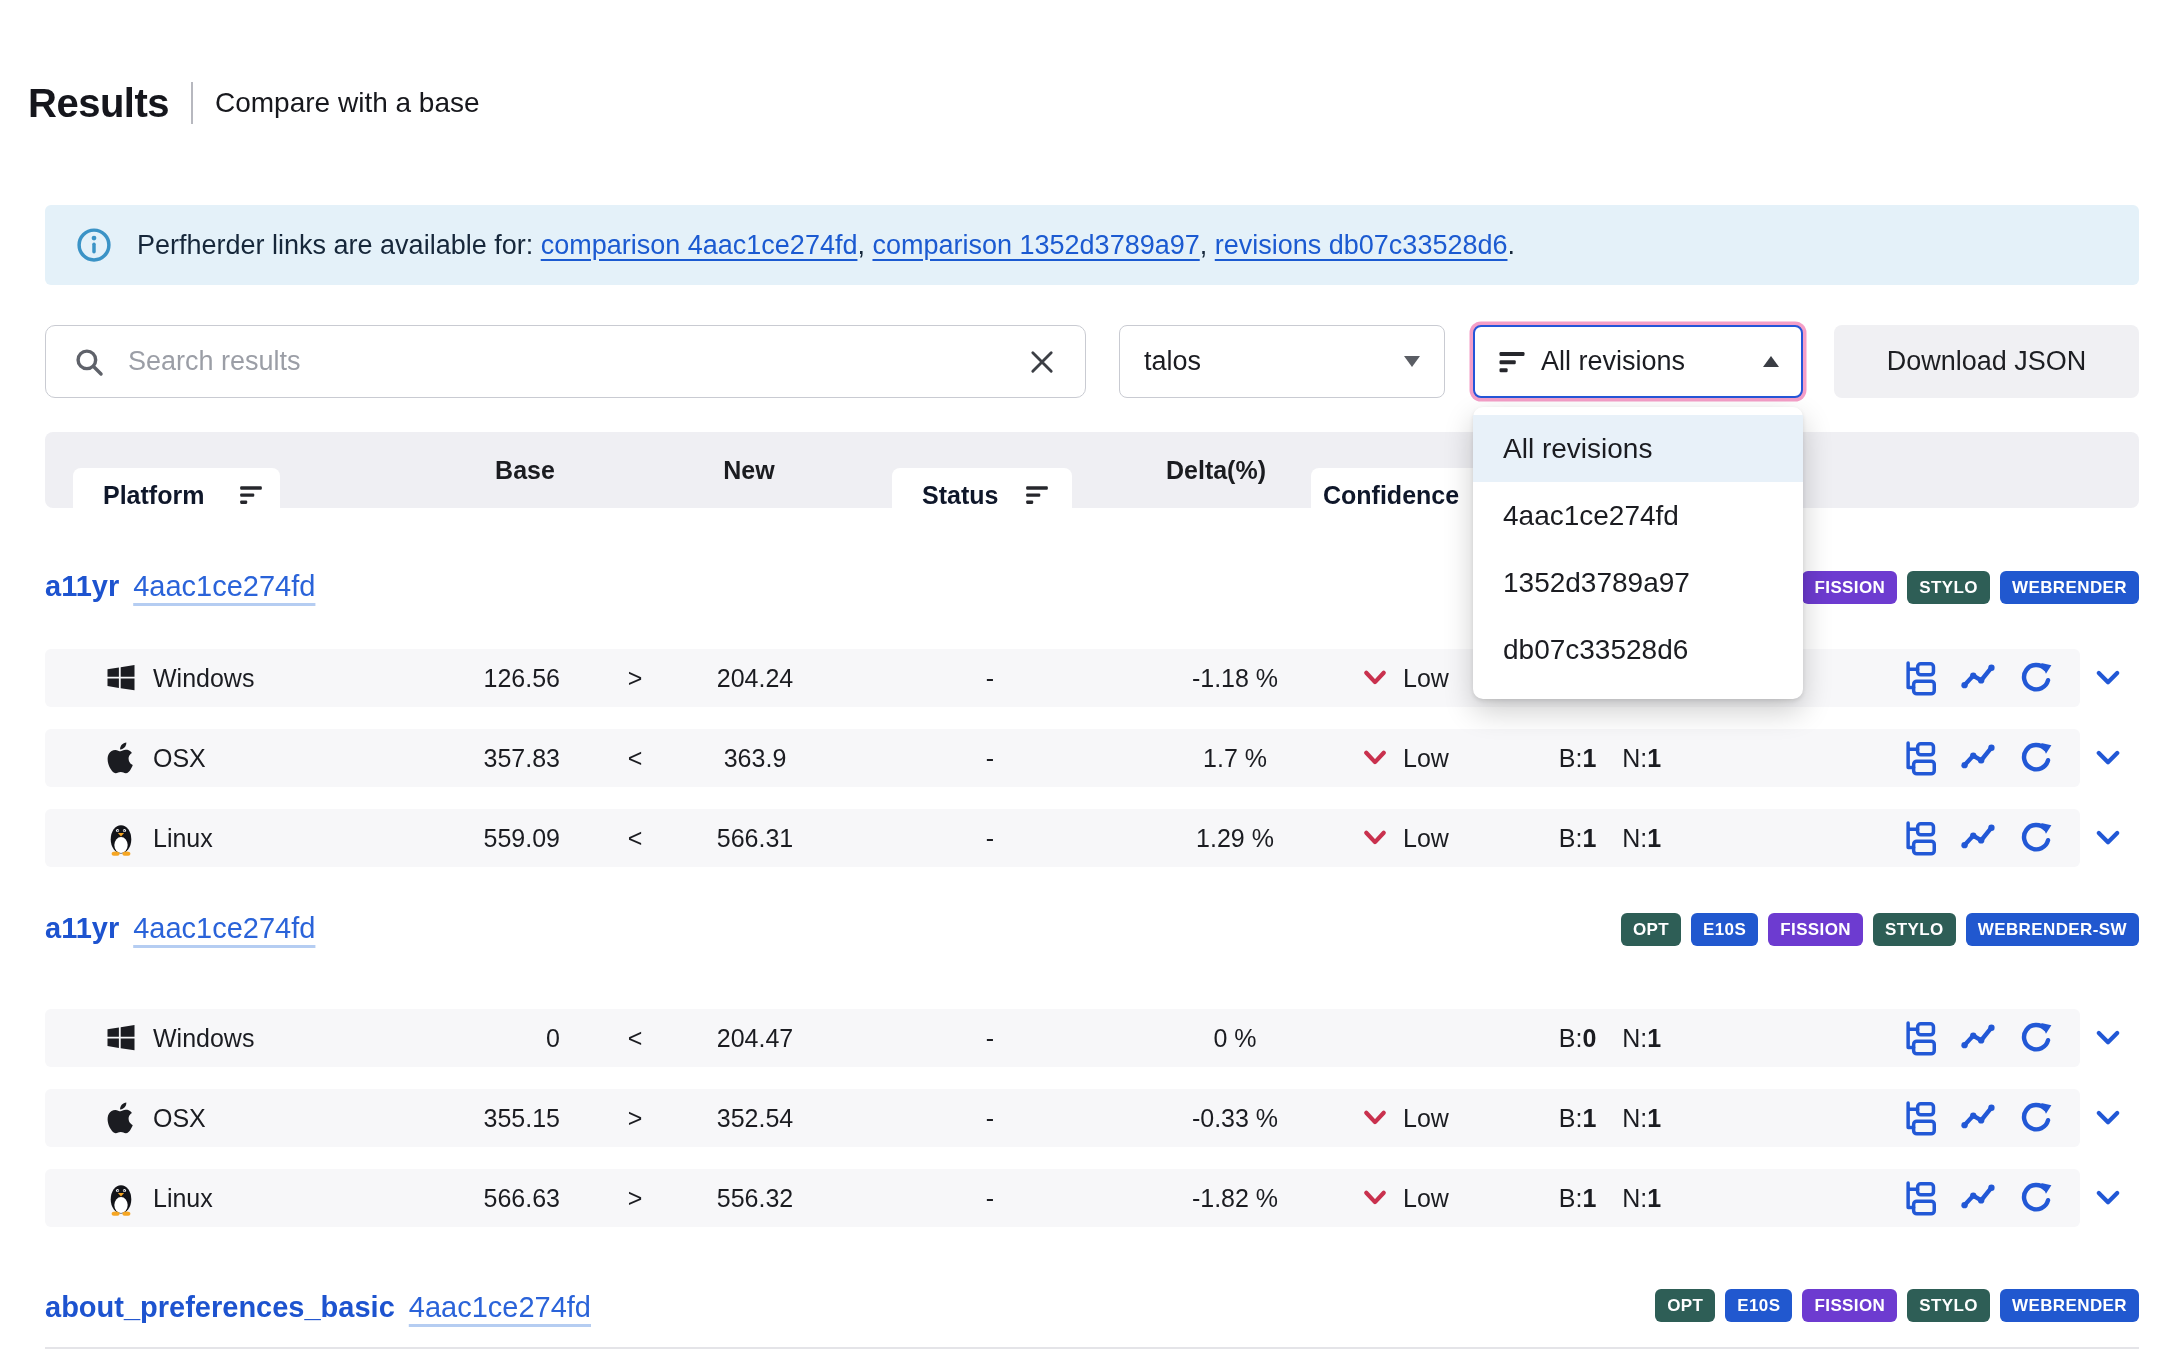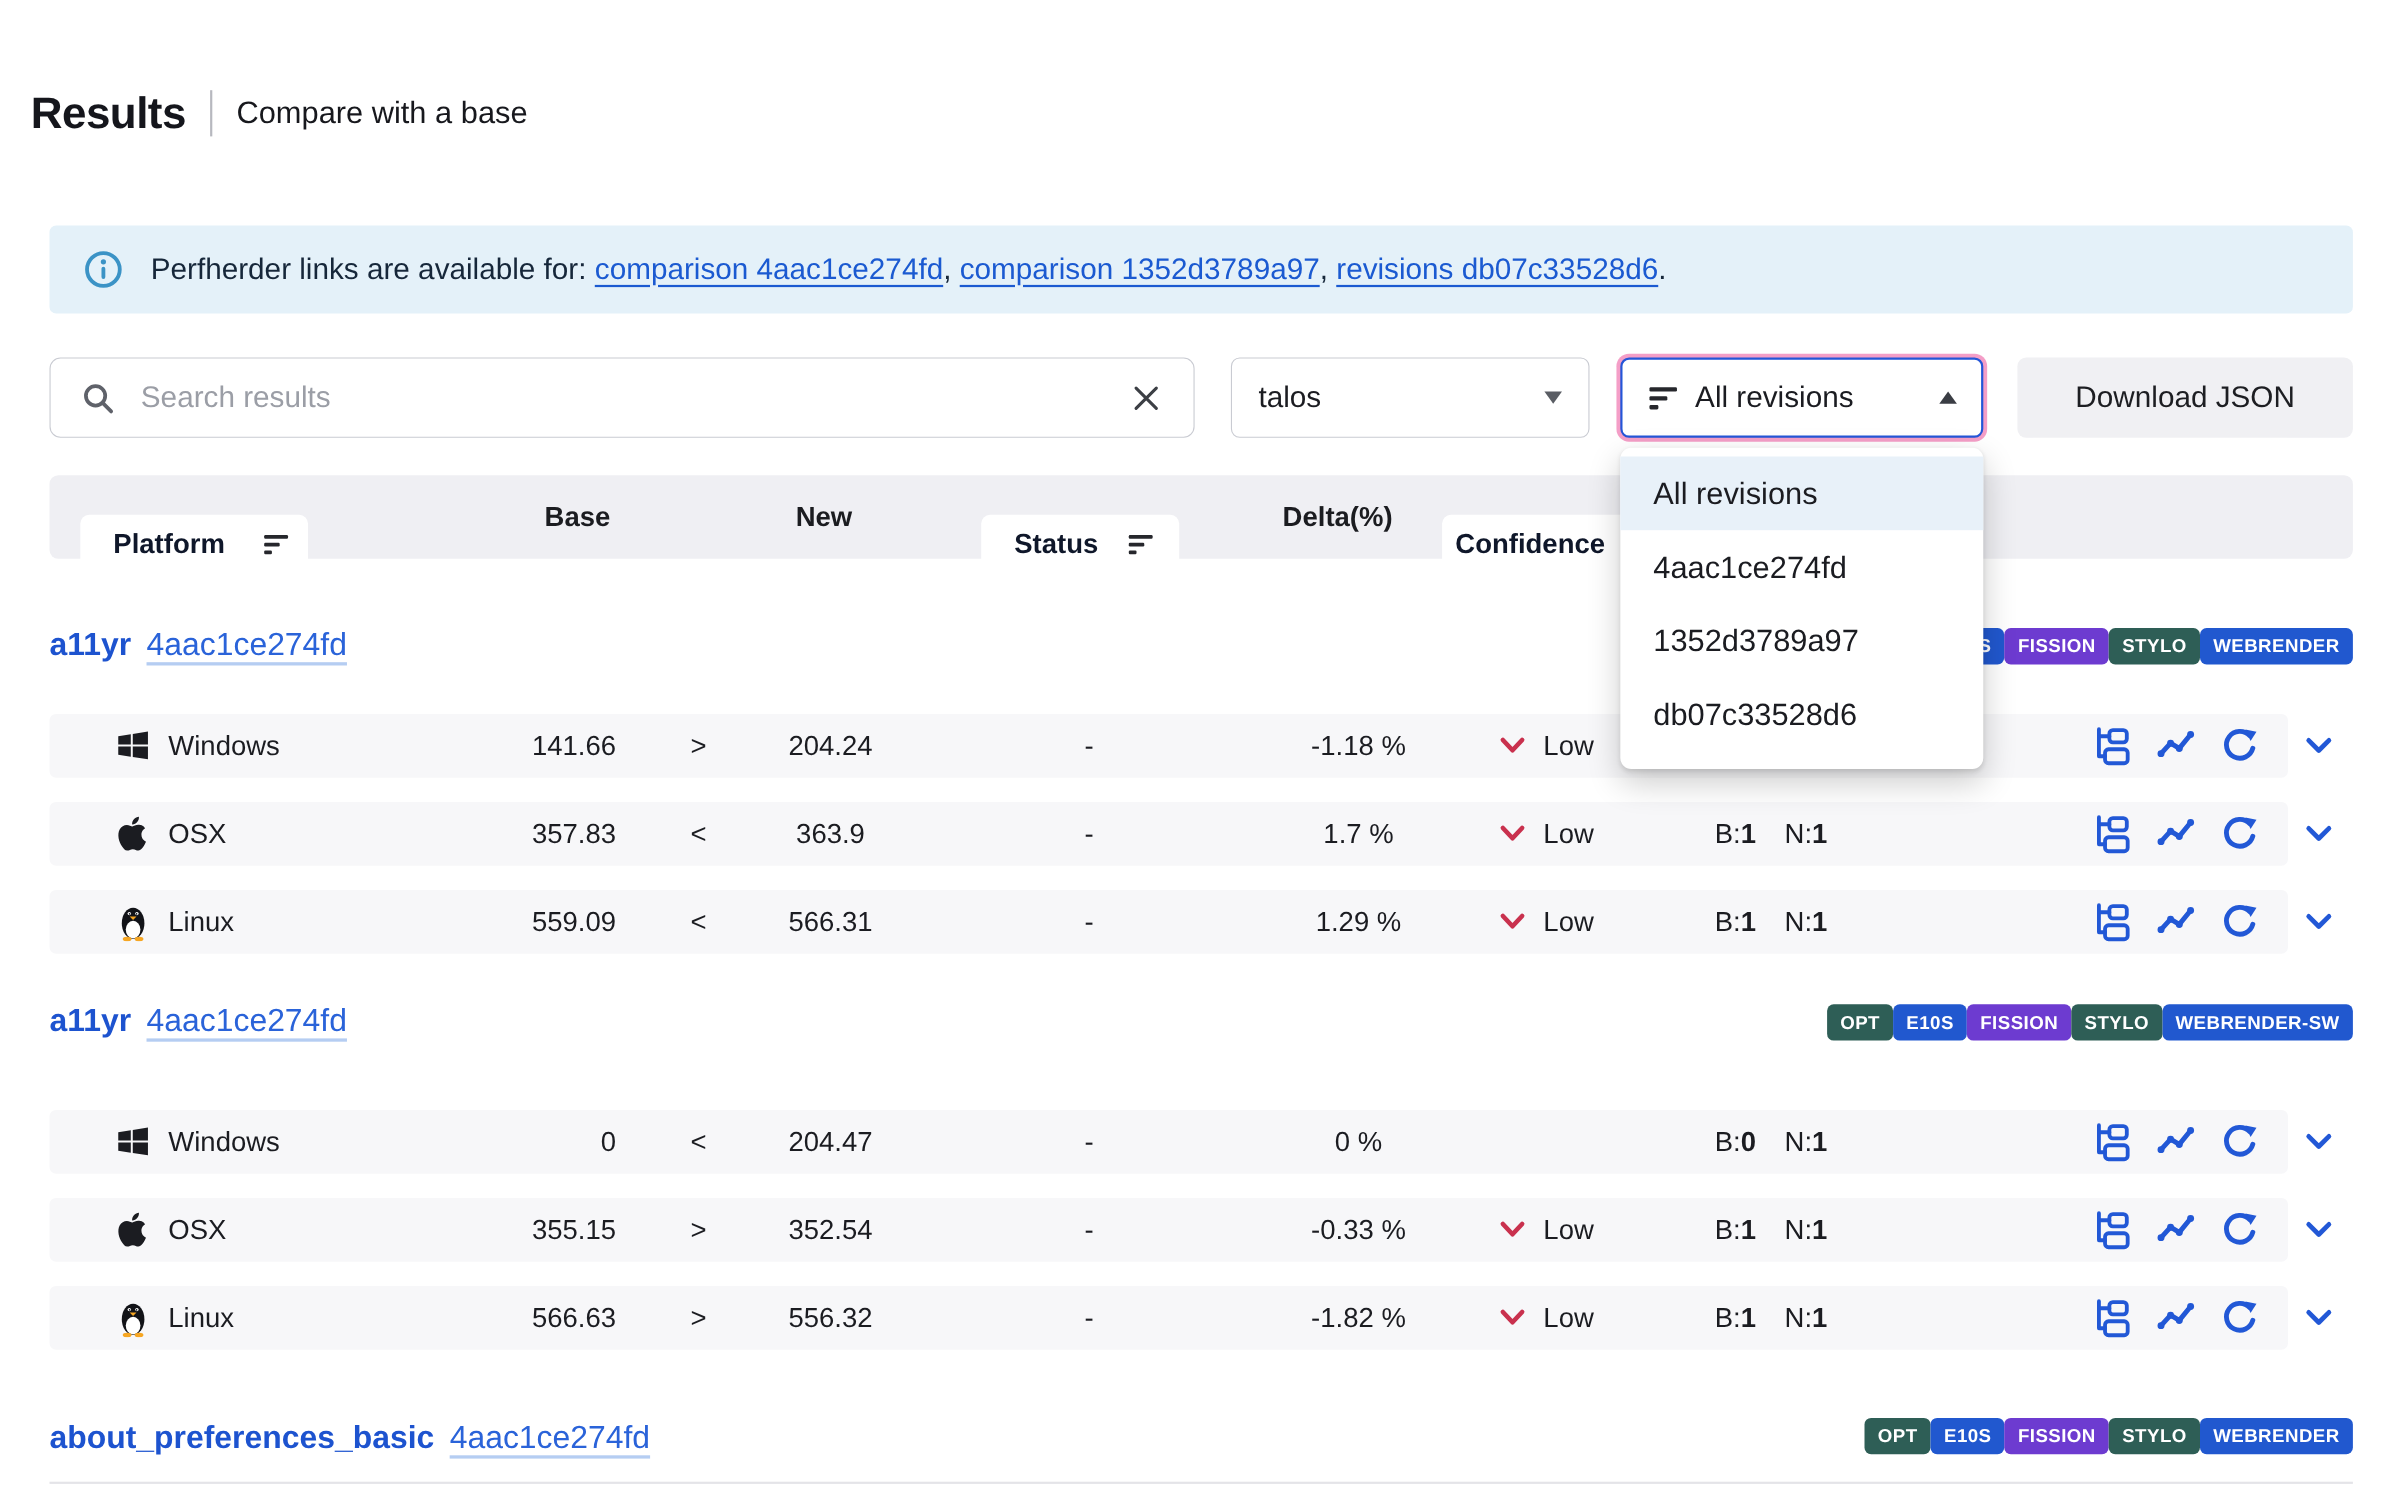--- a/index.html
+++ b/index.html
@@ -63,21 +63,21 @@
             color:#1b1c20;text-align:center;}
   .th-base{left:420px;width:120px;}
   .th-new{left:644px;width:120px;}
   .th-delta{left:1101px;width:140px;}
 
   
   .sec-title{position:absolute;left:45px;height:52px;display:flex;align-items:center;gap:14px;font-size:29px;}
   .test-name{font-weight:700;color:#1d53cf;}
   .rev-link{color:#2a63d9;text-decoration:underline;text-decoration-color:#b5cdf2;
             text-underline-offset:7px;text-decoration-thickness:2.5px;cursor:pointer;}
-  .badges{position:absolute;right:45px;display:flex;height:33px;}
+  .badges{position:absolute;right:45px;display:flex;gap:10px;height:33px;}
   .badge{height:33px;display:flex;align-items:center;padding:0 12px;border-radius:6px;color:#fff;
          font-size:17px;font-weight:700;letter-spacing:.4px;}
 
   
   .rows{position:absolute;left:45px;width:2094px;}
   .row-line{display:flex;align-items:center;height:58px;margin-bottom:22px;}
   .row-card{width:2035px;height:58px;background:#f7f7f9;border-radius:6px;display:grid;
             grid-template-columns:330px 185px 150px 90px 380px 110px 230px 180px 1fr;
             align-items:center;font-size:25px;color:#1b1c21;}
   .c-platform{display:flex;align-items:center;gap:14px;padding-left:58px;}
@@ -256,21 +256,21 @@
   <div class="rows" style="top:649px">
 
     <div class="row-line">
       <div class="row-card">
         <div class="c-platform">
           <svg class="os-icon">
               <use href="#s-windows"></use>
             </svg>
           <span>Windows</span>
         </div>
-        <div class="c-base">141.66</div>
+        <div class="c-base">126.56</div>
         <div class="c-dir">&gt;</div>
         <div class="c-new">204.24</div>
         <div class="c-status">-</div>
         <div class="c-delta">-1.18 %</div>
         <div class="c-conf">
           <svg class="red-chev">
               <use href="#s-redchev"></use>
             </svg>
           <span>Low</span>
         </div>

